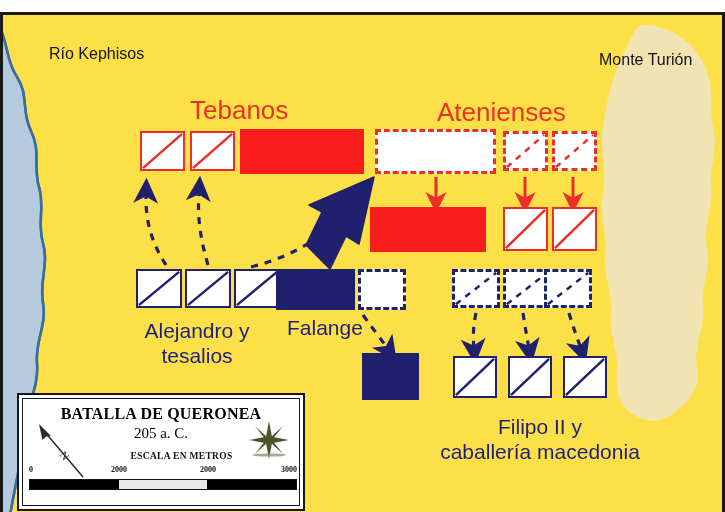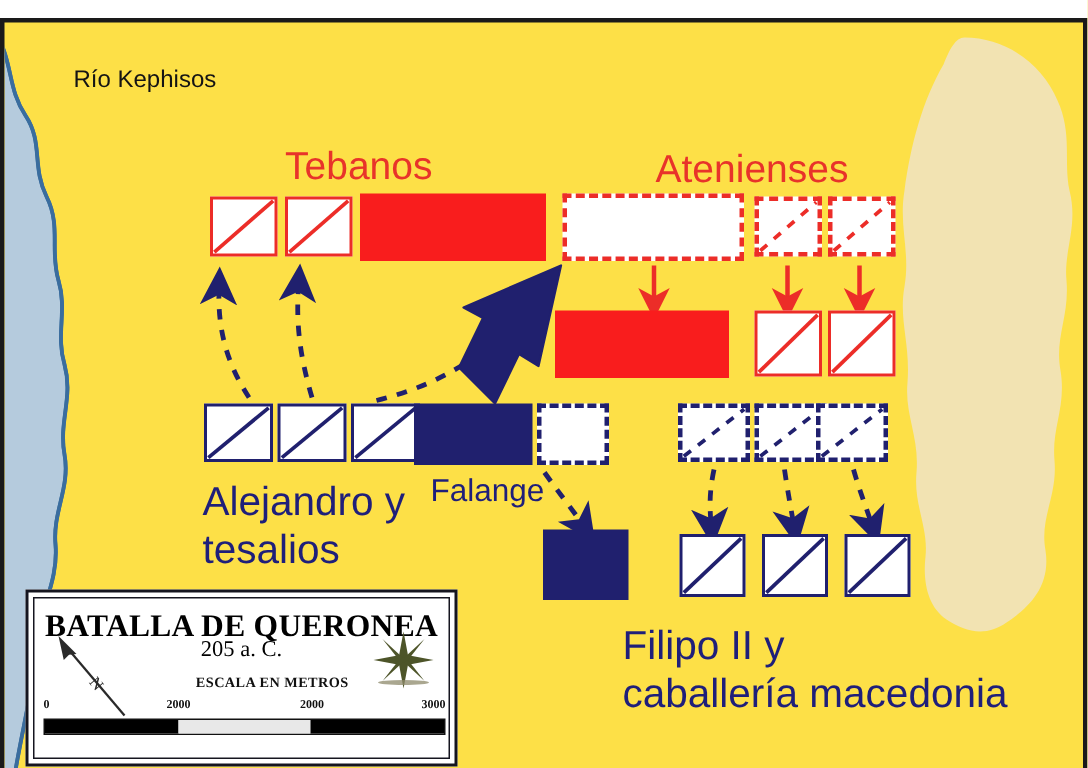--- a/index.html
+++ b/index.html
@@ -13,21 +13,21 @@
     overflow:hidden;
     margin-top:12px;
   }
   .layer{position:absolute;left:0;top:0;width:725px;height:512px;}
   svg.layer{pointer-events:none;}
 
   .lbl{position:absolute;white-space:pre;line-height:1.18;}
   .lbl-black{color:#141414;font-size:16px;}
   .lbl-red{color:#e8332a;font-size:26px;}
   .lbl-navy{color:#1f1f7a;font-size:21px;}
-  .lbl-navy-c{color:#1f1f7a;font-size:27px;}
+  .lbl-navy-c{color:#1f1f7a;font-size:21px;text-align:center;}
 
   
   .unit{position:absolute;box-sizing:border-box;}
   .u-red-open{border:2.5px solid #ec2d28;background:#fff;}
   .u-red-solid{background:#f91d1d;}
   .u-red-dash{border:3px dashed #ec2d28;background:#fff;}
   .u-navy-open{border:2.5px solid #20206e;background:#fff;}
   .u-navy-solid{background:#20206e;}
   .u-navy-dash{border:3px dashed #20206e;background:#fff;}
 
@@ -36,21 +36,21 @@
 
   
   #legend{
     position:absolute;left:14px;top:378px;width:288px;height:118px;
     background:#fff;border:2px solid #15151f;box-sizing:border-box;
     padding:3px;
   }
   #legend-inner{width:100%;height:100%;border:1px solid #15151f;box-sizing:border-box;position:relative;}
   .leg-title{
     position:absolute;left:0;right:0;top:6px;text-align:center;
-    font-family:"Liberation Serif", serif;font-weight:bold;font-size:21px;color:#000;
+    font-family:"Liberation Serif", serif;font-weight:bold;font-size:16px;color:#000;
     letter-spacing:.2px;
   }
   .leg-sub{
     position:absolute;left:0;right:0;top:26px;text-align:center;
     font-family:"Liberation Serif", serif;font-size:15px;color:#000;
   }
   .leg-scale-title{
     position:absolute;left:60px;right:19px;top:52px;text-align:center;
     font-family:"Liberation Serif", serif;font-weight:bold;font-size:9.5px;color:#111;
     letter-spacing:.3px;
@@ -192,20 +192,21 @@
       </div>
       <div class="unit u-navy-open" style="left: 560px; top: 341px; width: 44px; height: 42px;">
         <svg class="slash" viewBox="0 0 44 42" preserveAspectRatio="none" xmlns="http://www.w3.org/2000/svg">
           <line x1="1" y1="41" x2="43" y2="1" stroke="#20206e" stroke-width="2.5" vector-effect="non-scaling-stroke"></line>
         </svg>
       </div>
     </div>
 
   <div class="lbl lbl-black" style="left:46px;top:30px;">Río Kephisos</div>
 
+  <div class="lbl lbl-black" style="left:596px;top:36px;">Monte Turión</div>
 
   <div class="lbl lbl-red" style="left:187px;top:80px;">Tebanos</div>
 
   <div class="lbl lbl-red" style="left:434px;top:82px;">Atenienses</div>
 
   <div class="lbl lbl-navy-c" style="left:132px;top:304px;width:124px;">Alejandro y
 tesalios</div>
 
   <div class="lbl lbl-navy" style="left:284px;top:301px;">Falange</div>
 

